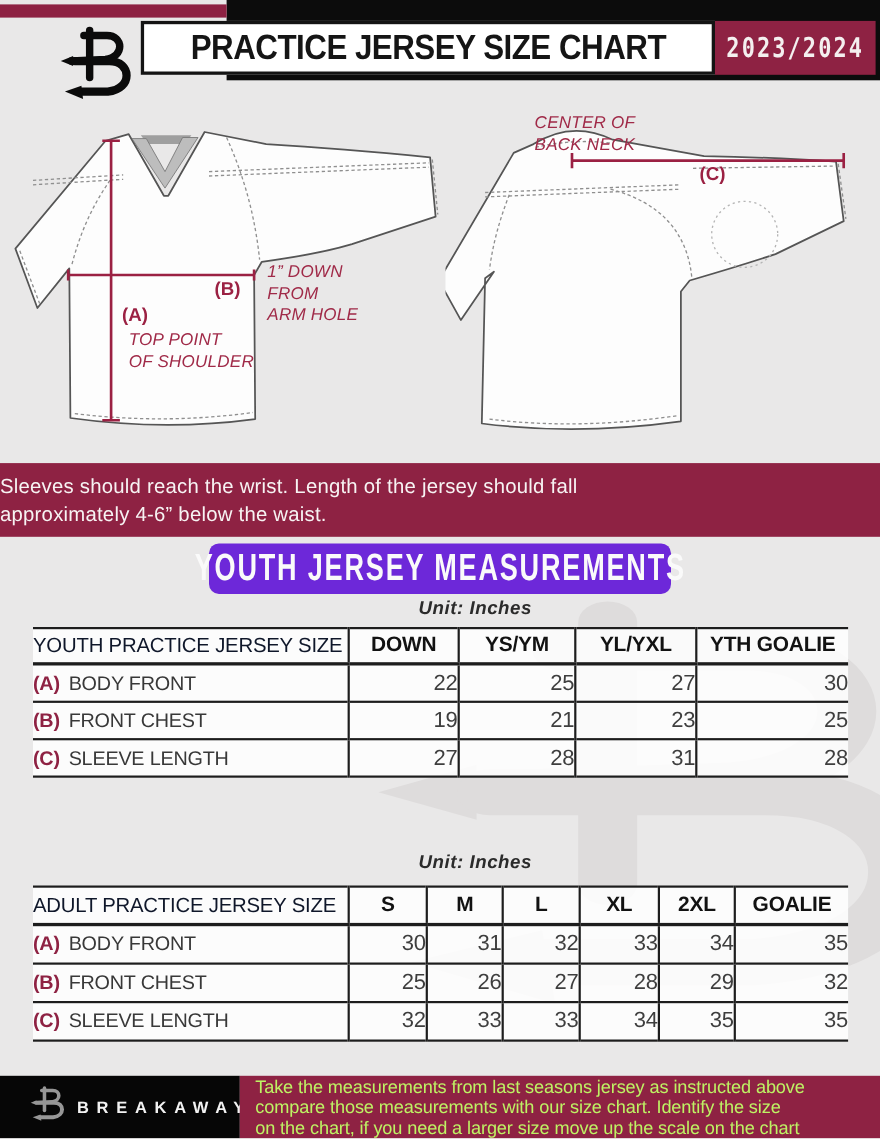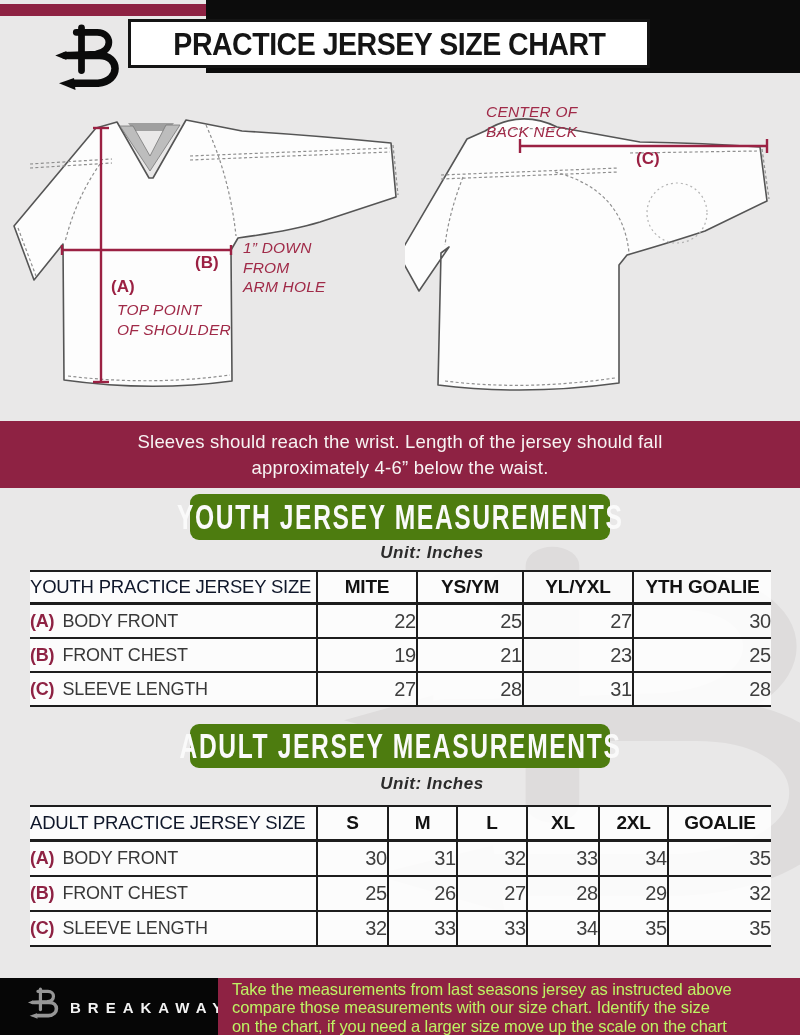--- a/index.html
+++ b/index.html
@@ -21,25 +21,25 @@
   .logo-foot{left:26px;top:8px;width:36px;height:40px;color:#969696;}
 
   
   .jersey-svg{color:#555;}
   .m-label{color:#9B2143;font-weight:bold;font-size:17px;letter-spacing:0;}
   .m-desc{color:#A02A48;font-style:italic;font-size:15.5px;line-height:19.5px;font-weight:500;
           letter-spacing:0.2px;white-space:nowrap;}
 
   
   .banner{left:0;top:421px;width:800px;height:67px;background:#8E2243;color:#F7F3F3;
-          display:flex;flex-direction:column;align-items:center;justify-content:center;}
+          display:flex;flex-direction:column;align-items:flex-start;justify-content:center;}
   .banner div{font-size:18.5px;line-height:26px;letter-spacing:0.2px;}
 
   
-  .sec-bar{background:#4d7c0f;border-radius:9px;display:flex;align-items:center;justify-content:center;}
+  .sec-bar{background:#6d28d9;border-radius:9px;display:flex;align-items:center;justify-content:center;}
   .sec-bar span{color:#FAFAFA;font-size:30px;font-weight:800;letter-spacing:2px;white-space:nowrap;
                 display:inline-block;transform:scale(0.82,1.15);}
   .unit{width:800px;text-align:center;font-style:italic;font-weight:600;font-size:17px;color:#2B2B2B;letter-spacing:0.5px;}
 
   
   table.size{border-collapse:collapse;table-layout:fixed;position:absolute;left:30px;
              border-top:2px solid #1D1D1D;border-bottom:2px solid #1D1D1D;}
   table.size td{background:rgba(255,255,255,0.85);padding:0;letter-spacing:-0.2px;}
   table.size td+td{border-left:2px solid #1D1D1D;}
   table.size thead td{border-bottom:3px solid #1D1D1D;}
@@ -79,20 +79,23 @@
   <svg class="abs z1" style="left:338px;top:528px;" width="548" height="468" viewBox="0 0 92 112" preserveAspectRatio="none">
     <g color="#DEDCDC">
         <use href="#bk-logo"></use>
       </g>
   </svg>
 
   <div class="abs z2 hdr-black"></div>
   <div class="abs z2 hdr-strip"></div>
   <div class="abs z2 title-box">
     <span>PRACTICE JERSEY SIZE CHART</span>
+  </div>
+  <div class="abs z2 year-box">
+    <span>2023/2024</span>
   </div>
   <svg class="abs z2 logo-hdr" viewBox="0 0 92 112">
     <use href="#bk-logo"></use>
   </svg>
 
   <svg class="abs z2 jersey-svg" style="left:10px;top:98px;" width="400" height="305" viewBox="0 0 400 305">
     <path d="M86,30 L4,128 L24,182 L53,146 L54,282 Q140,294 222,283 L221,152 L228,140 Q280,133 310,124 L386,99 L381,45 Q300,37 232,33 L176,22 L143,80 L139,80 L107,24 Z" fill="#FDFDFD" stroke="#555" stroke-width="1.6" stroke-linejoin="round"></path>
     <path d="M118,25 L164,25 L158,33 L124,33 Z" fill="#9F9F9F" stroke="none"></path>
     <path d="M110,28 L140,73 L170,27 L156,27 L140,58 L123,28 Z" fill="#BDBDBD" stroke="#777" stroke-width="0.8"></path>
     <g stroke="#8F8F8F" stroke-width="1.2" fill="none" stroke-dasharray="3,2.4">
@@ -167,21 +170,21 @@
     <colgroup>
         <col style="width:287px">
         <col style="width:100px">
         <col style="width:106px">
         <col style="width:110px">
         <col style="width:138px">
       </colgroup>
     <thead>
       <tr>
         <td class="c1h" style="height:30px;">YOUTH PRACTICE JERSEY SIZE</td>
-        <td class="szh">MITE</td>
+        <td class="szh">DOWN</td>
         <td class="szh">YS/YM</td>
         <td class="szh">YL/YXL</td>
         <td class="szh">YTH GOALIE</td>
       </tr>
     </thead>
     <tbody>
       <tr>
         <td class="rowl" style="height:32px;"><span class="key">(A)</span><span>BODY FRONT</span></td>
         <td class="val">22</td>
         <td class="val">25</td>
@@ -198,23 +201,20 @@
       <tr>
         <td class="rowl" style="height:32px;"><span class="key">(C)</span><span>SLEEVE LENGTH</span></td>
         <td class="val">27</td>
         <td class="val">28</td>
         <td class="val">31</td>
         <td class="val">28</td>
       </tr>
     </tbody>
   </table>
 
-  <div class="abs z2 sec-bar" style="left:190px;top:724px;width:420px;height:44px;">
-    <span>ADULT JERSEY MEASUREMENTS</span>
-  </div>
   <div class="abs z2 unit" style="top:774px;">Unit: Inches</div>
 
   <table class="size z2" style="top:805px;">
     <colgroup>
         <col style="width:287px">
         <col style="width:71px">
         <col style="width:69px">
         <col style="width:70px">
         <col style="width:72px">
         <col style="width:69px">

